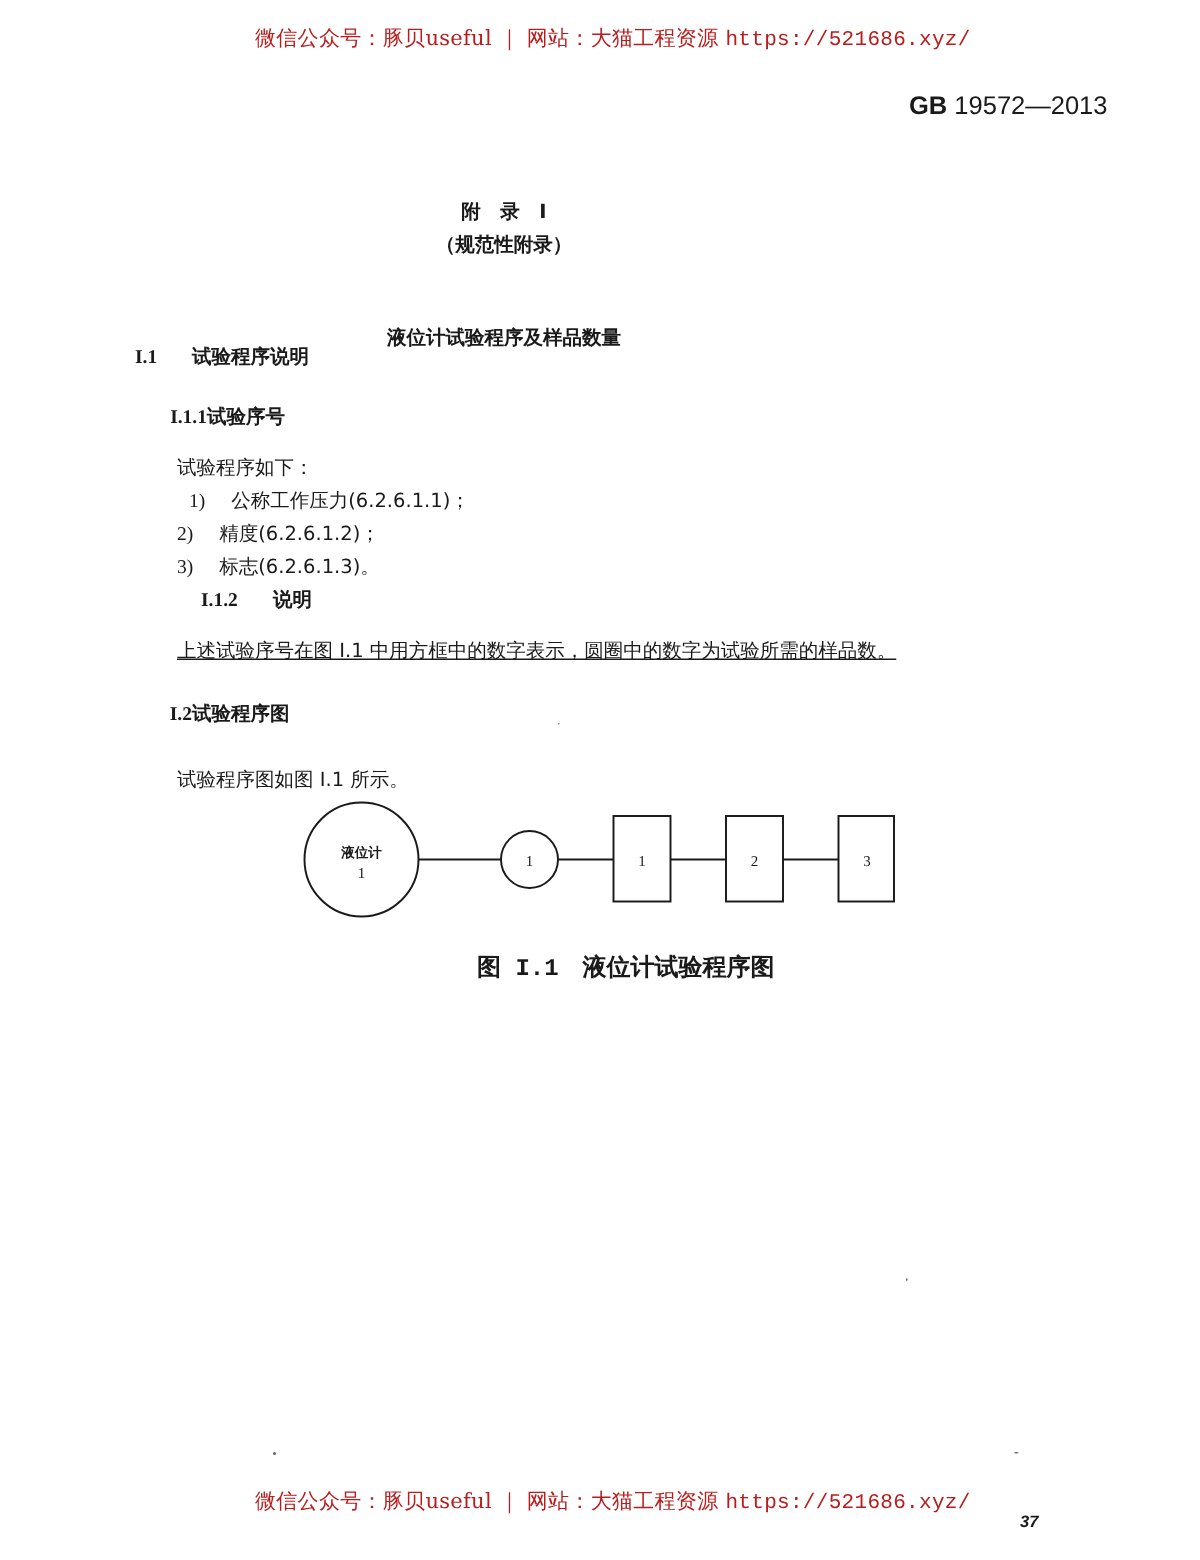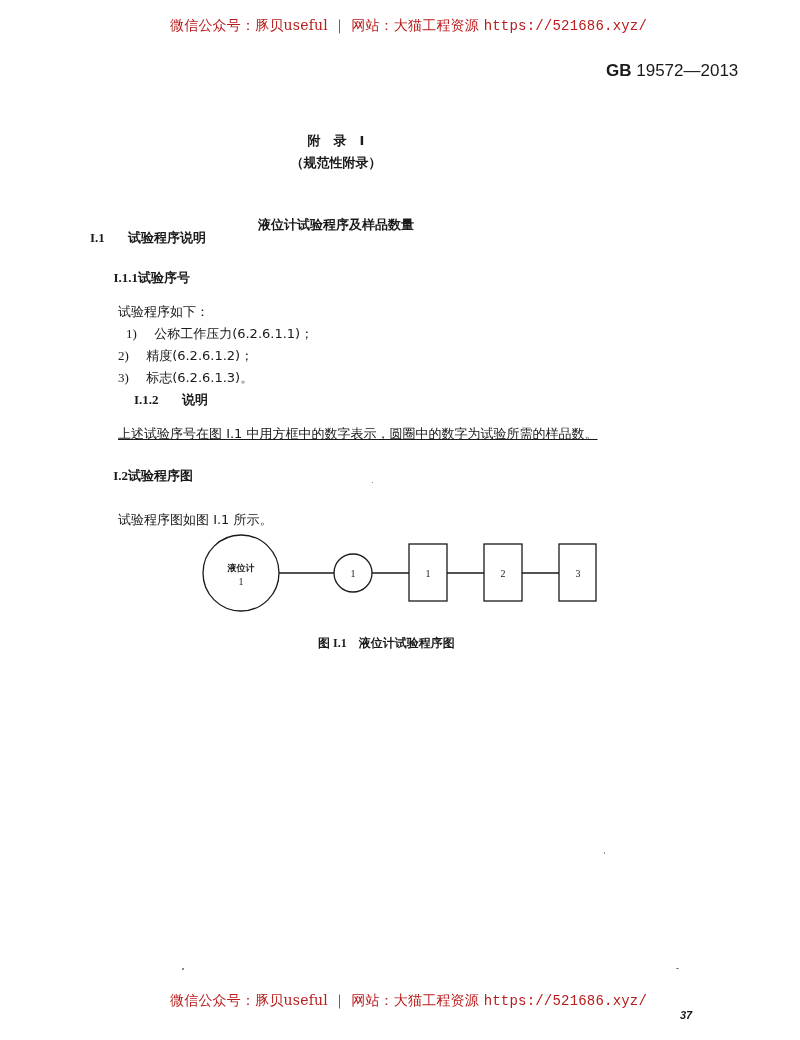--- a/index.html
+++ b/index.html
@@ -14,21 +14,21 @@
       font-family: "DejaVu Serif", "Liberation Serif", serif;
     }
     .watermark .mono { font-family: "Liberation Mono", "DejaVu Sans Mono", monospace; }
     .std-code { font-family: "Liberation Sans", "DejaVu Sans", sans-serif; font-size: 17px; font-weight: bold; }
     .std-code .num { font-weight: normal; }
     .title { font-family: "DejaVu Sans", "Liberation Sans", sans-serif; font-weight: bold; font-size: 13px; text-align: center; width: 672px; left: 0; }
     .heading { font-family: "DejaVu Sans", "Liberation Sans", sans-serif; font-weight: bold; font-size: 13px; }
     .heading .num { font-family: "Liberation Serif", "DejaVu Serif", serif; font-weight: bold; display: inline-block; width: 38px; }
     .body { font-family: "DejaVu Sans", "Liberation Sans", sans-serif; font-size: 13px; }
     .body .idx { display: inline-block; width: 24px; font-family: "Liberation Serif", "DejaVu Serif", serif; }
-    .caption { font-family: Liberation Serif, serif; font-weight: bold; font-size: 12px; }
+    .caption { font-family: Liberation Mono, monospace; font-weight: bold; font-size: 16px; }
     .page-num { font-family: "Liberation Sans", "DejaVu Sans", sans-serif; font-size: 11px; font-weight: bold; font-style: italic; }
     svg text { font-family: "Liberation Serif", "DejaVu Serif", serif; font-size: 10px; fill: #1a1a1a; }
     svg text.cjk { font-family: "DejaVu Sans", "Liberation Sans", sans-serif; font-weight: bold; font-size: 9px; }
     .speck { position: absolute; background: #666; border-radius: 50%; }
   </style>
 </head>
 <body>
 
 <div class="abs watermark" style="left:170px; top:17px;">
   <span>微信公众号：豚贝useful ｜ 网站：大猫工程资源</span>

